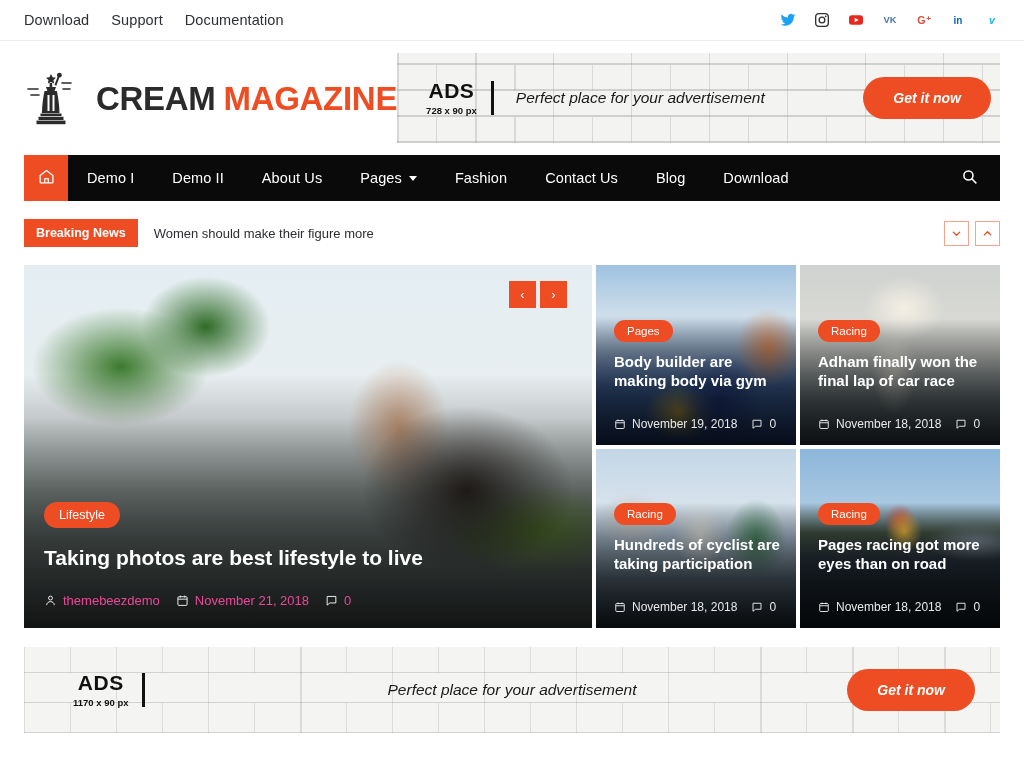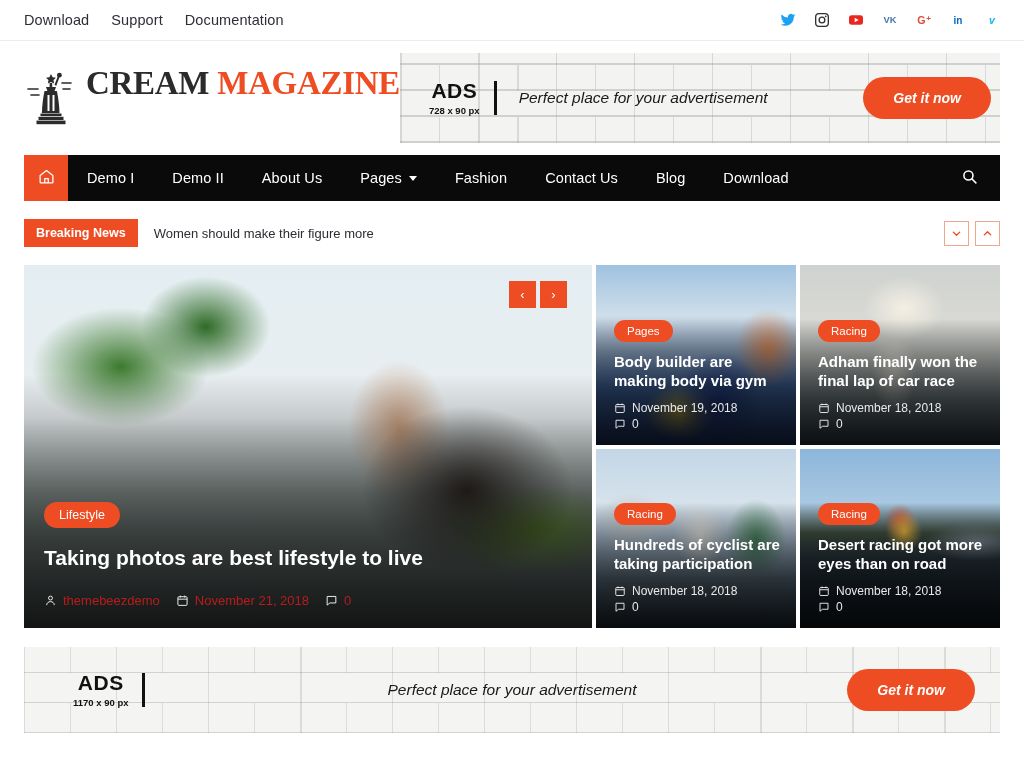--- a/index.html
+++ b/index.html
@@ -26,21 +26,21 @@
   }
   .topbar-social { margin-left: auto; display: flex; align-items: center; gap: 18px; }
   .soc { width: 16px; height: 16px; display: block; }
 
   
   .header {
     height: 114px; width: 100%;
     display: flex; align-items: center;
     padding: 0 24px;
   }
-  .logo { display: flex; align-items: flex-start; gap: 8px; font-family: Liberation Serif, serif; }
+  .logo { display: flex; align-items: center; gap: 18px; }
   .logo-mark { width: 54px; height: 62px; flex: 0 0 54px; }
   .logo-text { font-size: 33px; font-weight: bold; letter-spacing: -0.3px; line-height: 1; }
   .logo-cream { color: #2b2b2b; }
   .logo-mag { color: #ee4c23; margin-left: 8px; }
 
   .ad-top {
     margin-left: auto;
     width: 630px; height: 90px;
     position: relative; overflow: hidden;
     background: #f2f2f0;
@@ -125,28 +125,28 @@
   .shade {
     position: absolute; left: 0; right: 0; bottom: 0; height: 70%;
     background: linear-gradient(to top, rgba(0,0,0,.80) 0%, rgba(0,0,0,.55) 38%, rgba(0,0,0,0) 100%);
   }
   .cat {
     position: absolute; background: #ee4c23; color: #fff;
     font-size: 11.5px; border-radius: 20px; padding: 5px 13px;
     white-space: nowrap;
   }
   .ctitle { position: absolute; color: #fff; font-weight: bold; margin-top: 38px; }
-  .cmeta { position: absolute; color: #e9e9e9; font-size: 12px; display: flex; flex-direction: column; gap: 2px; }
+  .cmeta { position: absolute; color: #e9e9e9; font-size: 12px; display: flex; flex-direction: row; gap: 14px; }
   .meta-row { display: flex; align-items: center; gap: 16px; }
   .meta-item { display: flex; align-items: center; gap: 6px; white-space: nowrap; }
 
   
   .hero .cat { left: 20px; bottom: 100px; font-size: 12.5px; padding: 6px 15px; }
   .hero .ctitle { left: 20px; bottom: 58px; font-size: 21px; }
-  .hero .cmeta { left: 20px; bottom: 20px; font-size: 13px; color: #b91c1c; }
+  .hero .cmeta { left: 20px; bottom: 20px; font-size: 13px; color: #ec4899; }
   .hero-arrows { position: absolute; top: 16px; left: 485px; display: flex; gap: 4px; z-index: 5; }
   .harrow {
     width: 27px; height: 27px; background: #ee4c23; color: #fff;
     display: flex; align-items: center; justify-content: center;
     cursor: pointer; font-size: 13px;
   }
   
   .card .cat { left: 18px; bottom: 103px; }
   .card .ctitle { left: 18px; right: 16px; bottom: 54px; font-size: 15px; line-height: 1.26; }
   .card .cmeta { left: 18px; bottom: 14px; }
@@ -493,21 +493,21 @@
                 </svg>
               <span>0</span>
             </span>
           </div>
         </article>
 
         <article class="card">
           <div class="img img-balloon"></div>
           <div class="shade"></div>
           <span class="cat">Racing</span>
-          <h3 class="ctitle">Desert racing got more eyes than on road</h3>
+          <h3 class="ctitle">Pages racing got more eyes than on road</h3>
           <div class="cmeta">
             <span class="meta-item">
               <svg viewBox="0 0 24 24" width="12" height="12" fill="none" stroke="#e9e9e9" stroke-width="1.9">
                   <rect x="3.5" y="5" width="17" height="16" rx="2"></rect>
                   <line x1="3.5" y1="9.5" x2="20.5" y2="9.5"></line>
                   <line x1="8" y1="3" x2="8" y2="6.5"></line>
                   <line x1="16" y1="3" x2="16" y2="6.5"></line>
                 </svg>
               <span>November 18, 2018</span>
             </span>

